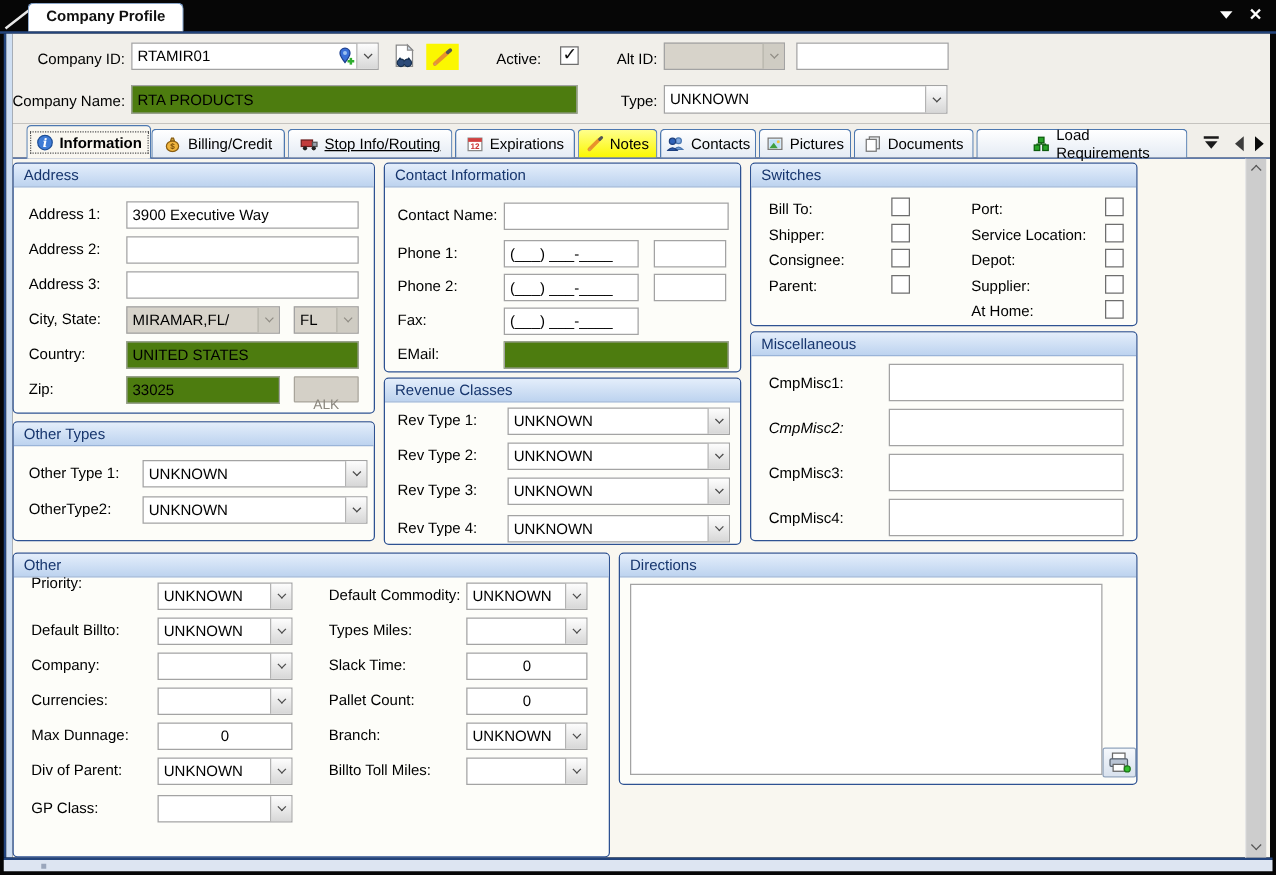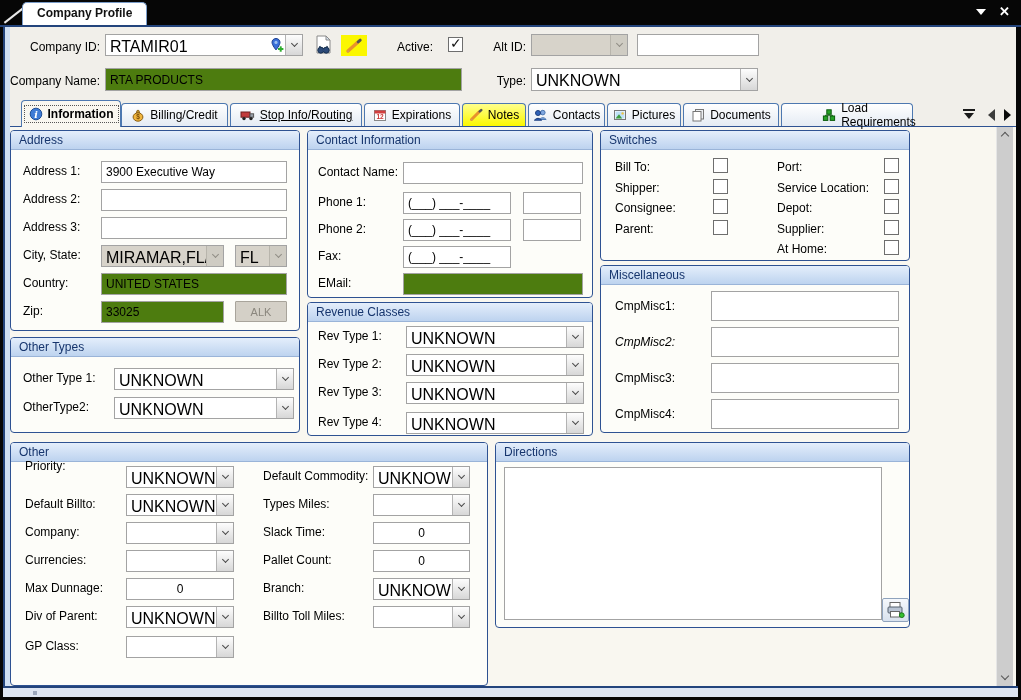--- a/index.html
+++ b/index.html
@@ -28,32 +28,32 @@
   .tb-close { position:absolute; left:999px; top:4px; color:#fff; font-size:13px; font-weight:bold; cursor:pointer; }
 
   
   .lbl { position:absolute; font-size:12px; color:#000; white-space:nowrap; }
   .lbl.r { text-align:right; }
   .inp { position:absolute; height:22px; border:1px solid #a3a3a3; background:#fff; font-family:"Liberation Sans",sans-serif;
          font-size:12px; color:#000; padding:0 4px; }
   .inp.gray { background:#4d7c0f; }
   .inp.num { text-align:center; }
   .combo { position:absolute; height:22px; border:1px solid #a3a3a3; background:#fff; display:flex; align-items:stretch; }
-  .combo-text { flex:1; font-size:16px; color:#000; padding:3px 0 0 4px; overflow:hidden; white-space:nowrap; }
+  .combo-text { flex:1; font-size:12px; color:#000; padding:3px 0 0 4px; overflow:hidden; white-space:nowrap; }
   .combo-btn { width:17px; background:linear-gradient(#fdfdfd,#d7d7d7); border-left:1px solid #b3b3b3;
                display:flex; align-items:center; justify-content:center; cursor:pointer; }
   .chev { width:5px; height:5px; border-right:1.6px solid #4a4a4a; border-bottom:1.6px solid #4a4a4a;
           transform:rotate(45deg); margin-top:-3px; }
   .combo.disabled { background:#d7d3ca; }
   .combo.disabled .combo-btn { background:#cfccc3; border-left:1px solid #b8b5ac; }
   .combo.disabled .chev { border-color:#908d85; }
   .checkbox { position:absolute; width:15px; height:15px; border:1px solid #6e6e6e; background:#fff; }
   .checkbox.checked::after { content:"✓"; position:absolute; left:1px; top:-3px; font-size:14px; color:#111; }
   .btn-gray { position:absolute; height:21px; background:#d4d0c7; border:1px solid #a8a49b; color:#8b877e;
-              font-size:11px; text-align:center; padding-top:4px; border-radius:1px; }
+              font-size:11px; text-align:center; padding-top:16px; border-radius:1px; }
 
   
   .section { position:absolute; border:1px solid #2e5292; border-radius:4px; background:#fdfdf9; overflow:hidden; }
   .sec-hdr { height:19px; background:linear-gradient(#e4eefb,#bdd3ef); border-bottom:1px solid #9ab4d8;
              font-size:12px; color:#16356d; padding:2px 0 4px 8px; }
 
   
   .tab { position:absolute; top:103px; height:23px; border:1px solid #4d78b0; border-bottom:none;
          border-radius:4px 4px 0 0; background:linear-gradient(#ffffff,#e4ebf4);
          display:flex; align-items:center; justify-content:center; gap:5px; font-size:12px; cursor:pointer; }
@@ -224,21 +224,21 @@
       </svg>
     <span>Pictures</span>
   </div>
   <div class="tab" style="left:683px;width:96px;">
     <svg width="14" height="14" viewBox="0 0 14 14">
         <rect x="4.5" y="1.5" width="8" height="9.5" fill="#eceff2" stroke="#777"></rect>
         <rect x="2" y="3.5" width="8" height="9.5" fill="#fff" stroke="#777"></rect>
       </svg>
     <span>Documents</span>
   </div>
-  <div class="tab" style="left:781px;width:132px;padding-left:44px;">
+  <div class="tab" style="left:781px;width:169px;padding-left:44px;">
     <svg width="14" height="14" viewBox="0 0 14 14">
         <rect x="4.8" y="1.8" width="4.4" height="4.4" fill="#27a327" stroke="#0c5c0c"></rect>
         <rect x="1.4" y="8" width="4.4" height="4.4" fill="#27a327" stroke="#0c5c0c"></rect>
         <rect x="8.2" y="8" width="4.4" height="4.4" fill="#27a327" stroke="#0c5c0c"></rect>
         <path d="M7 6.2 V7.2 M3.6 8 V7.2 H10.4 V8" stroke="#0c5c0c" fill="none"></path>
       </svg>
     <span>Load Requirements</span>
   </div>
   <div class="ts-menu">
       <i></i>

